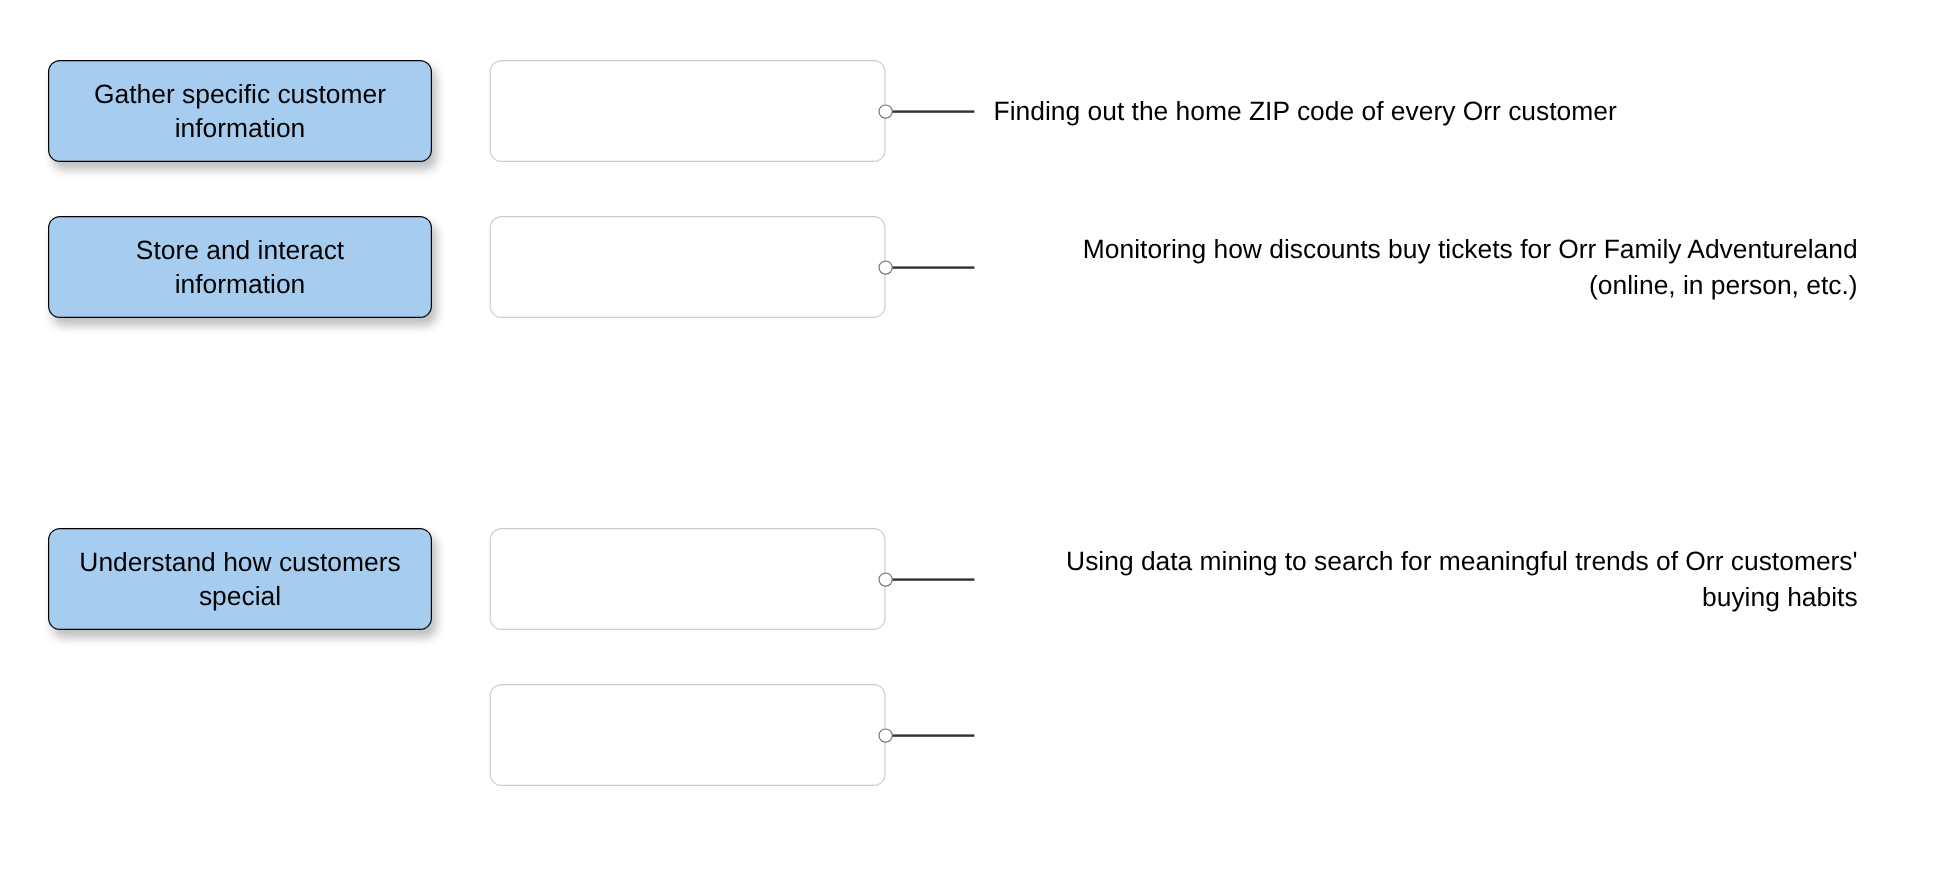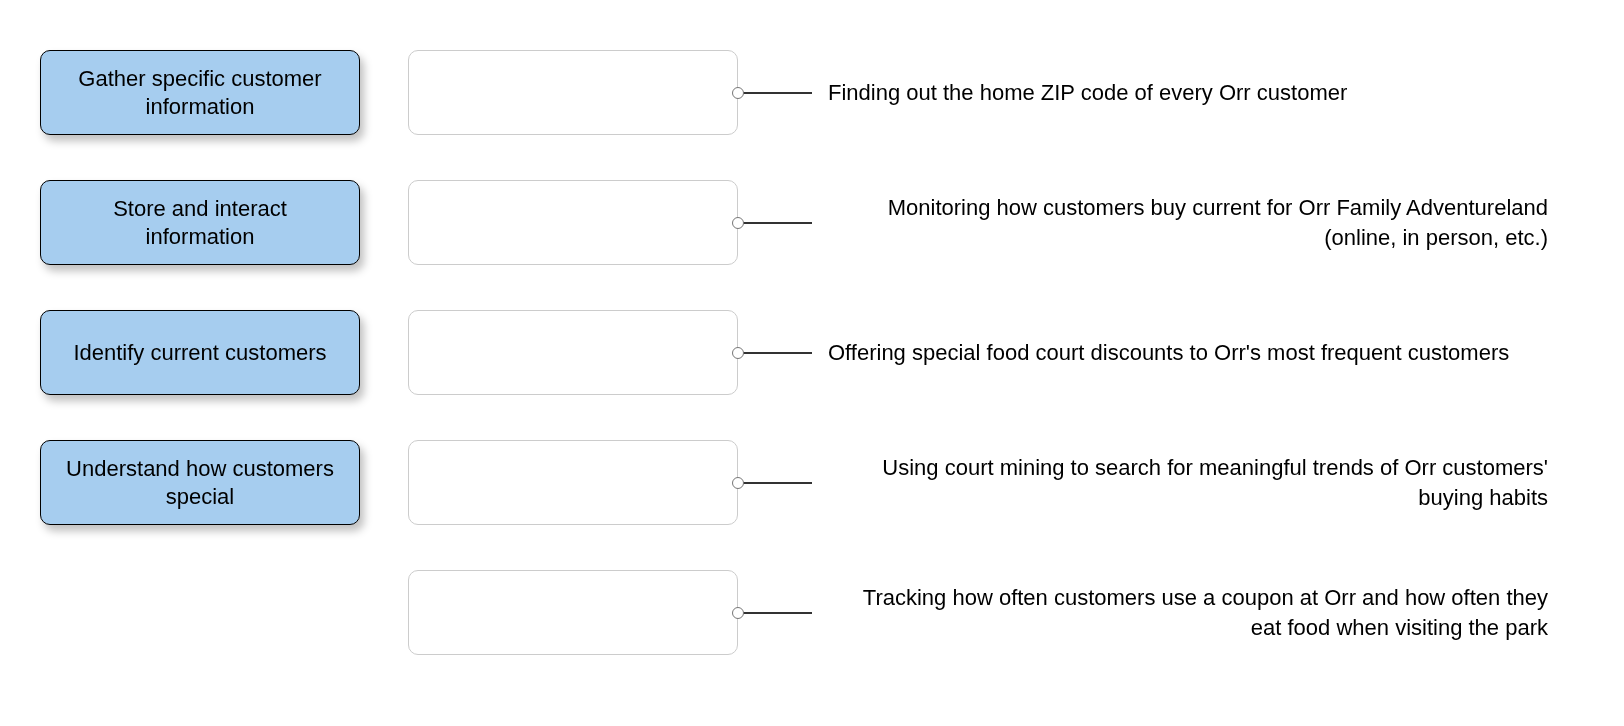--- a/index.html
+++ b/index.html
@@ -27,21 +27,21 @@
     left: 40px;
     top: 0;
     width: 320px;
     height: 85px;
     background: #a6cdef;
     border: 1.5px solid #000;
     border-radius: 10px;
     box-shadow: 4px 6px 8px rgba(0,0,0,0.25);
     display: flex;
     align-items: center;
-    justify-content: center;
+    justify-content: flex-start;
     text-align: center;
     font-size: 22px;
     line-height: 1.25;
     box-sizing: border-box;
     padding: 6px 18px;
   }
   .drop-box {
     position: absolute;
     left: 408px;
     top: 0;
@@ -105,47 +105,34 @@
     </div>
   </div>
 
   <div class="row" style="top:180px">
     <div class="blue-box">
       <span>Store and interact information</span>
     </div>
     <div class="drop-box"></div>
     <div class="connector"></div>
     <div class="desc">
-      <span>Monitoring how customers buy current for Orr Family Adventureland (online, in person, etc.)</span>
+      <span>Monitoring how discounts buy tickets for Orr Family Adventureland (online, in person, etc.)</span>
     </div>
   </div>
 
-  <div class="row" style="top:310px">
-    <div class="blue-box">
-      <span>Identify current customers</span>
-    </div>
-    <div class="drop-box"></div>
-    <div class="connector"></div>
-    <div class="desc">
-      <span>Offering special food court discounts to Orr's most frequent customers</span>
-    </div>
-  </div>
 
   <div class="row" style="top:440px">
     <div class="blue-box">
       <span>Understand how customers special</span>
     </div>
     <div class="drop-box"></div>
     <div class="connector"></div>
     <div class="desc">
-      <span>Using court mining to search for meaningful trends of Orr customers' buying habits</span>
+      <span>Using data mining to search for meaningful trends of Orr customers' buying habits</span>
     </div>
   </div>
 
   <div class="row" style="top:570px">
     <div class="drop-box"></div>
     <div class="connector"></div>
-    <div class="desc">
-      <span>Tracking how often customers use a coupon at Orr and how often they eat food when visiting the park</span>
-    </div>
   </div>
 
 </div>
 
 </body></html>

